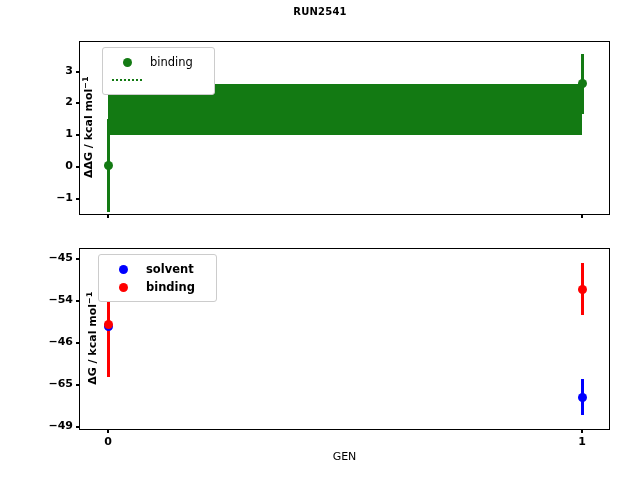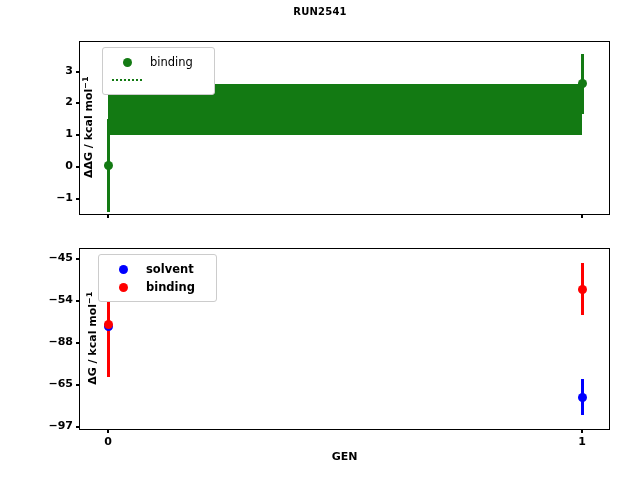--- a/index.html
+++ b/index.html
@@ -29,21 +29,21 @@
     font-size:11px;font-weight:bold;color:#000;}
 
   
   .ylabel{
     position:absolute;font-size:11px;font-weight:bold;color:#000;
     transform-origin:center center;white-space:nowrap;
   }
   #ylabel-top{left:-72px;top:78px;width:160px;text-align:center;transform:rotate(-90deg);}
   #ylabel-bottom{left:-68px;top:82px;width:160px;text-align:center;transform:rotate(-90deg);}
   #xlabel{position:absolute;left:79px;top:450px;width:531px;text-align:center;
-    font-size:11px;font-weight:bold;color:#000;}
+    font-size:11px;font-weight:normal;color:#000;}
   sup{font-size:.72em;vertical-align:super;}
 
   
   .band{position:absolute;}
   .errbar{position:absolute;width:3px;margin-left:-1.5px;}
   .pt{position:absolute;width:9px;height:9px;border-radius:50%;margin-left:-4.5px;margin-top:-4.5px;}
 
   
   .legend{
     position:absolute;background:#fff;border:1px solid #ccc;border-radius:3px;
@@ -134,29 +134,29 @@
     <div class="ytick" style="top:10px">
       <span class="tmark"></span>
       <span class="tlab">−45</span>
     </div>
     <div class="ytick" style="top:52px">
       <span class="tmark"></span>
       <span class="tlab">−54</span>
     </div>
     <div class="ytick" style="top:94px">
       <span class="tmark"></span>
-      <span class="tlab">−88</span>
+      <span class="tlab">−46</span>
     </div>
     <div class="ytick" style="top:136px">
       <span class="tmark"></span>
       <span class="tlab">−65</span>
     </div>
     <div class="ytick" style="top:178px">
       <span class="tmark"></span>
-      <span class="tlab">−97</span>
+      <span class="tlab">−49</span>
     </div>
 
     <div class="xtick" style="left:28px">
       <span class="tmark"></span>
       <span class="tlab">0</span>
     </div>
     <div class="xtick" style="left:502px">
       <span class="tmark"></span>
       <span class="tlab">1</span>
     </div>

